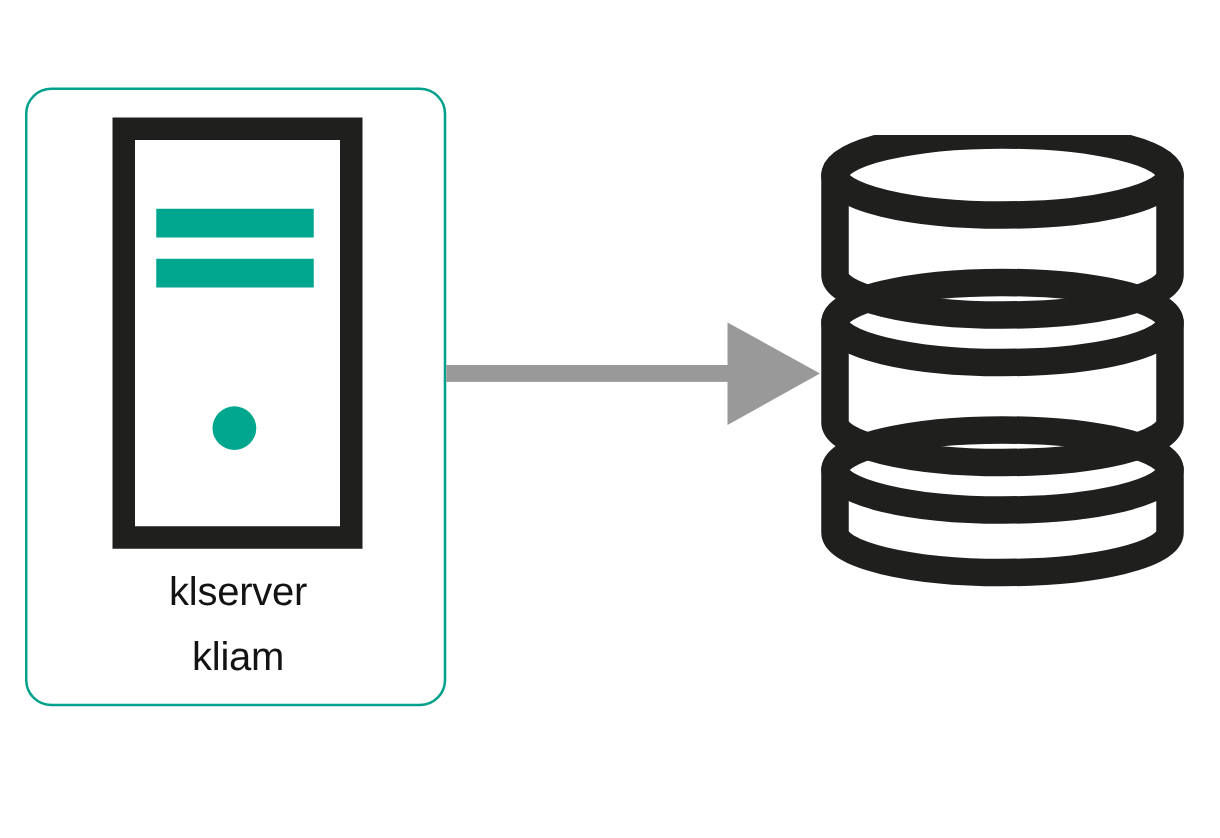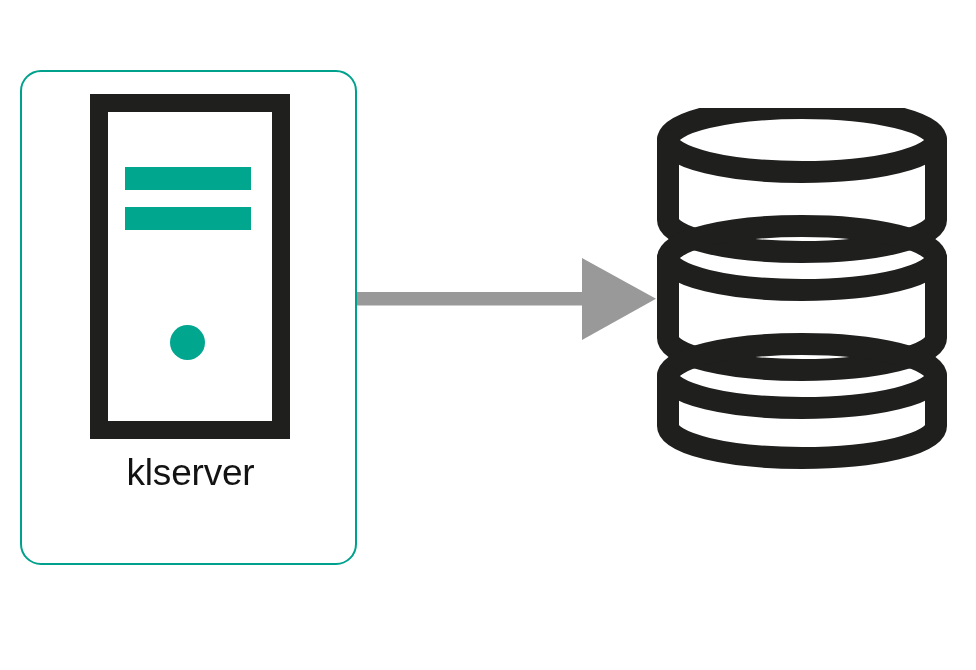--- a/index.html
+++ b/index.html
@@ -69,21 +69,21 @@
   }
 
   
   .node-labels {
     position: absolute;
     left: 0;
     top: 375px;
     width: 337px;
     text-align: center;
     color: #131313;
-    font-size: 37px;
+    font-size: 32px;
     line-height: 52px;
     letter-spacing: -0.2px;
   }
   .node-label-line { display: block; }
 
   
   .arrow-svg {
     position: absolute;
     left: 350px;
     top: 250px;
@@ -109,20 +109,21 @@
 
     <div class="server-icon">
       <div class="server-shell"></div>
       <div class="server-bar server-bar-1"></div>
       <div class="server-bar server-bar-2"></div>
       <div class="server-dot"></div>
     </div>
 
     <div class="node-labels">
       <span class="node-label-line">klserver</span>
+      <span class="node-label-line">kliam</span>
     </div>
 
   </div>
 
   <svg class="arrow-svg" viewBox="0 0 320 110">
 
     <rect x="7" y="42" width="226" height="13.5" fill="#999999"></rect>
 
     <polygon points="232,8 306,48.75 232,90" fill="#999999"></polygon>
   </svg>

